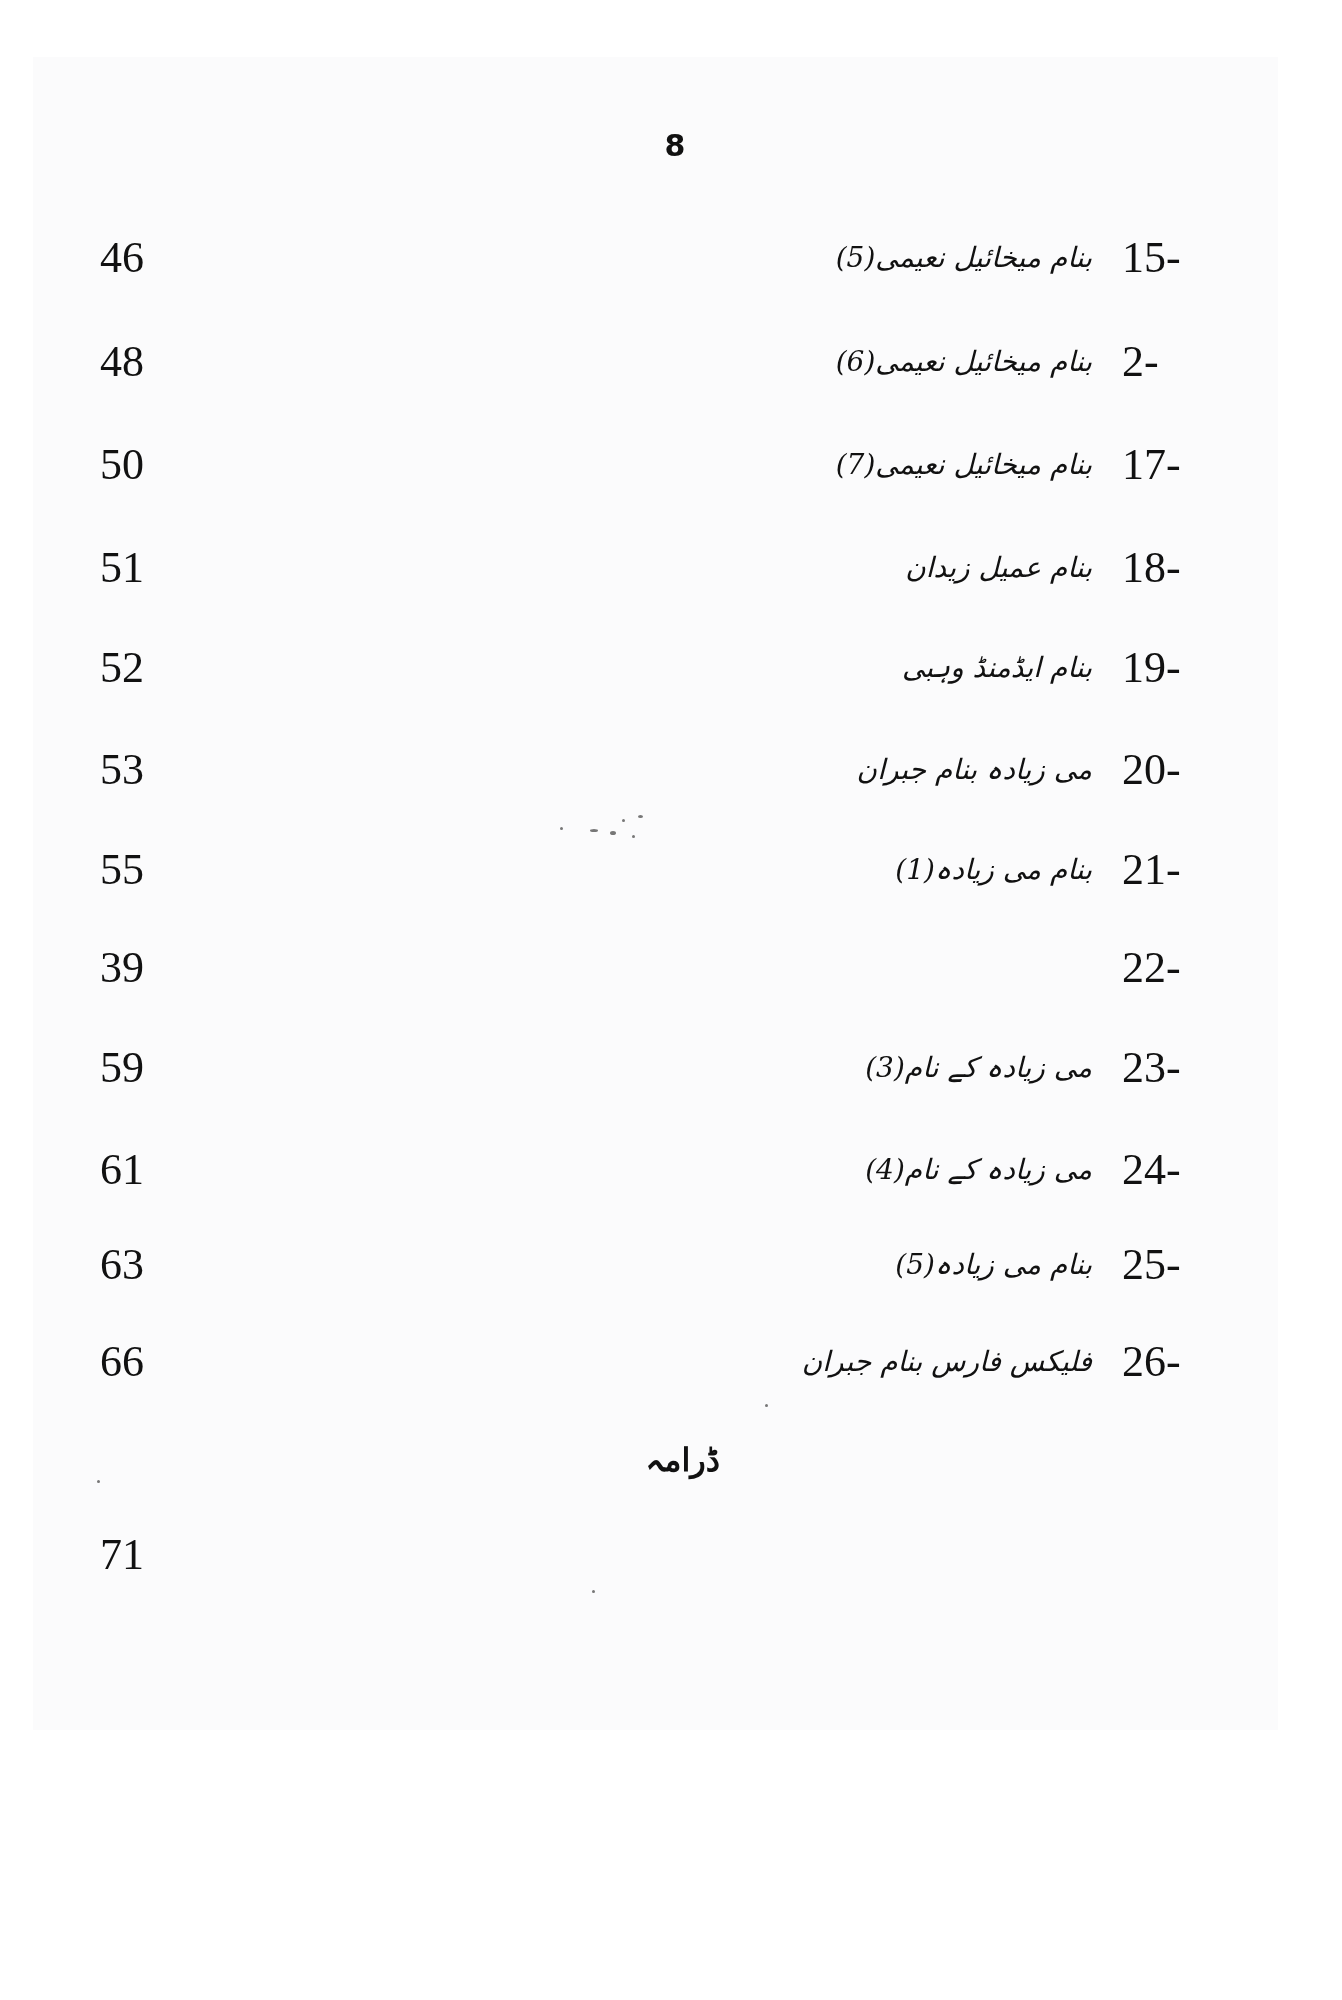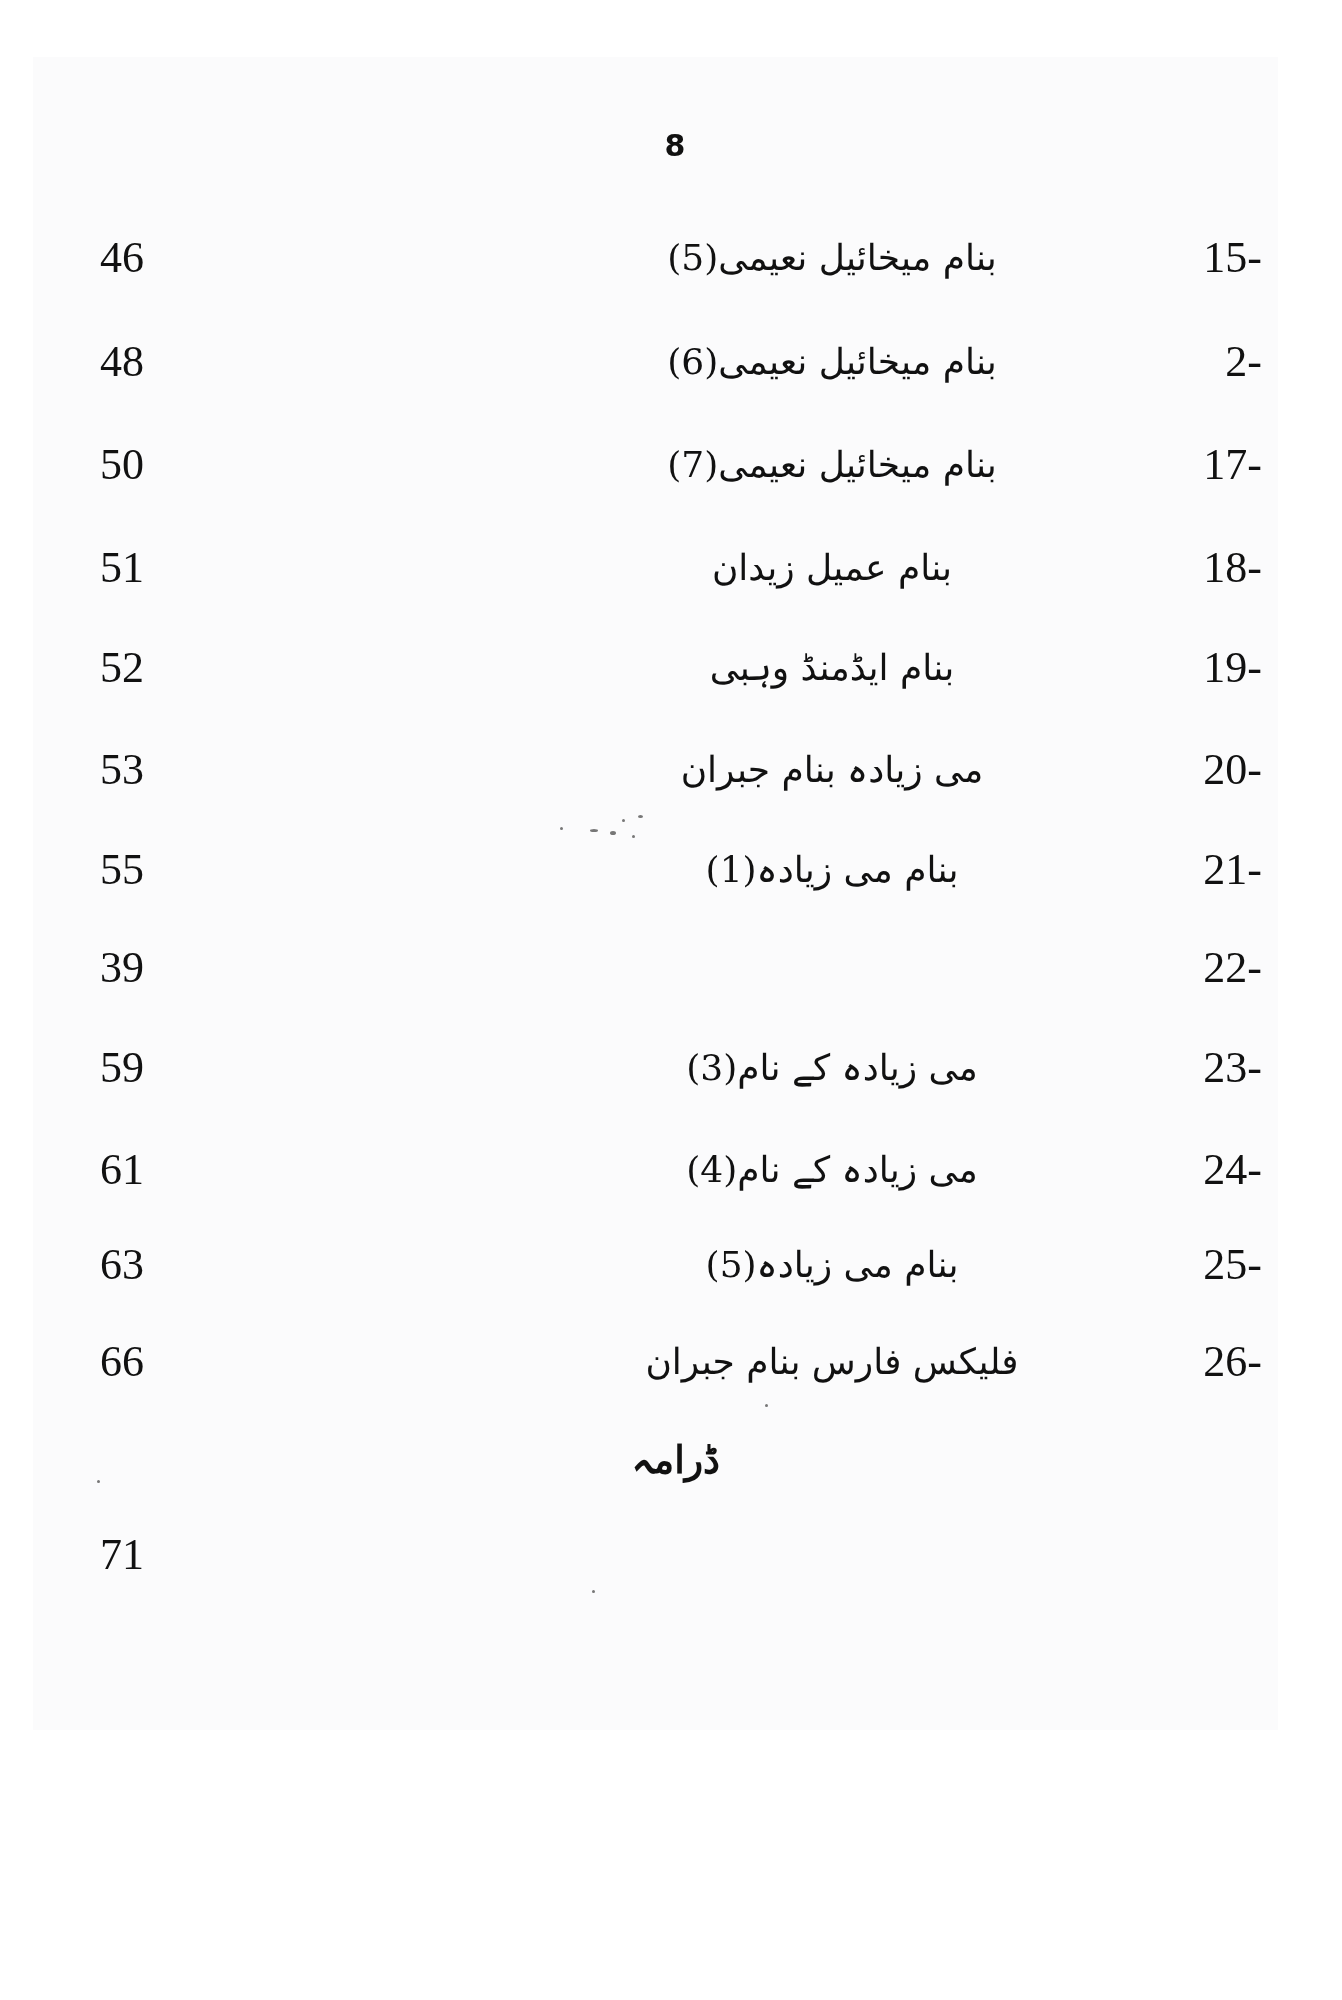--- a/index.html
+++ b/index.html
@@ -41,53 +41,53 @@
       height: 70px;
     }
     .toc-serial {
       position: absolute;
       right: 80px;
       top: 0;
       font-family: "Liberation Serif", "DejaVu Serif", serif;
       font-size: 44px;
       line-height: 70px;
       direction: ltr;
-      text-align: right;
       width: 140px;
     }
     .toc-title {
       position: absolute;
       right: 250px;
       top: 0;
       width: 520px;
       direction: rtl;
-      text-align: center;
+      text-align: right;
       font-family: "DejaVu Serif", "Liberation Serif", serif;
-      font-size: 36px;
+      font-size: 28px;
       line-height: 70px;
       white-space: nowrap;
+      font-style: italic;
     }
     .toc-page {
       position: absolute;
       left: 100px;
       top: 0;
       width: 110px;
       font-family: Liberation Serif, serif;
       font-size: 44px;
       line-height: 70px;
       text-align: left;
     }
     .section-heading {
       position: absolute;
       left: 560px;
       width: 160px;
       direction: rtl;
       text-align: right;
       font-family: "DejaVu Serif", "Liberation Serif", serif;
-      font-size: 38px;
+      font-size: 32px;
       line-height: 70px;
       font-weight: bold;
     }
     .smudge {
       position: absolute;
       left: 550px;
       top: 805px;
       width: 100px;
       height: 40px;
     }

